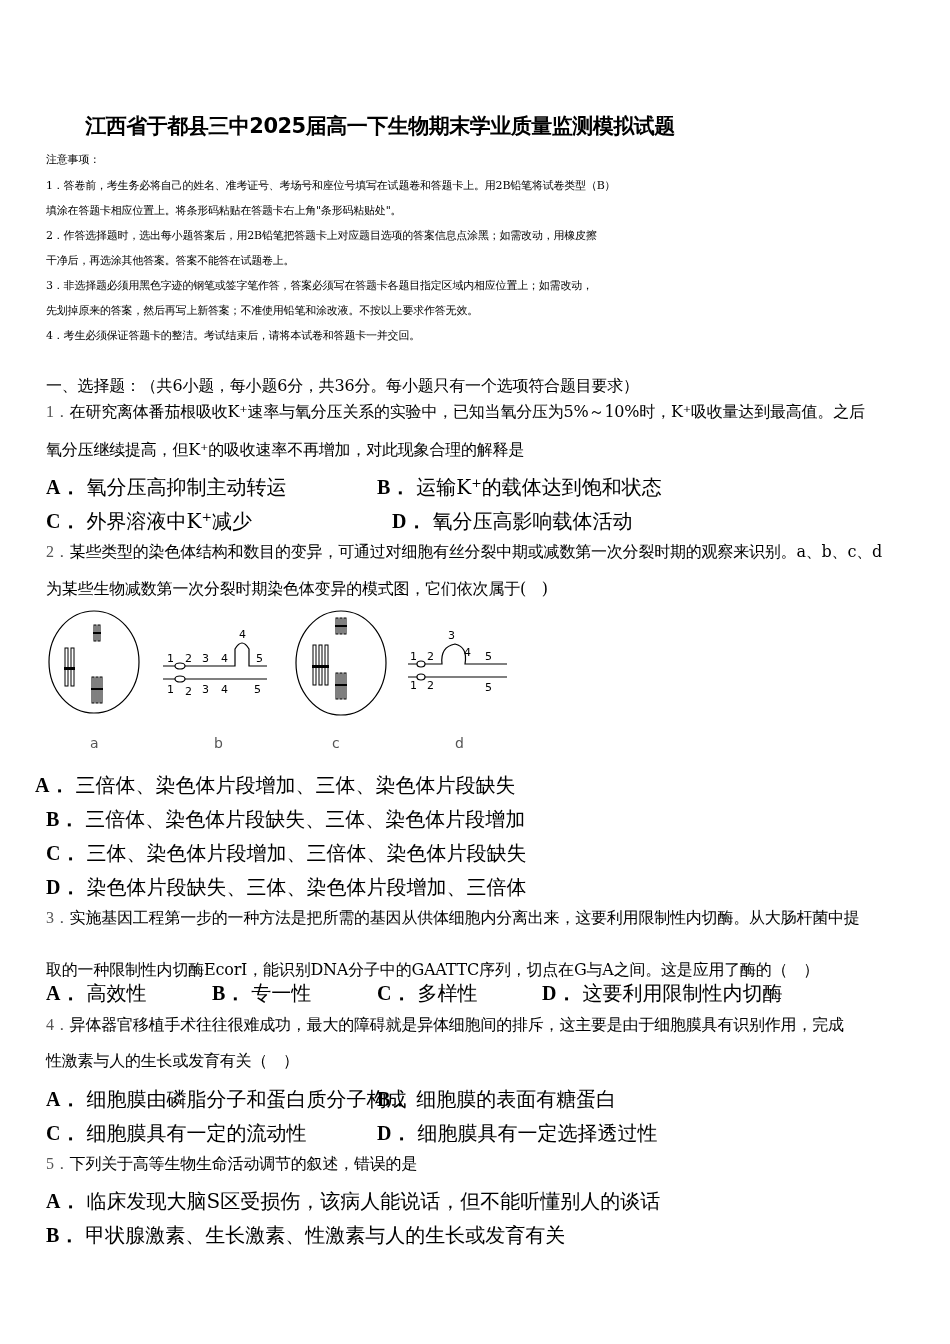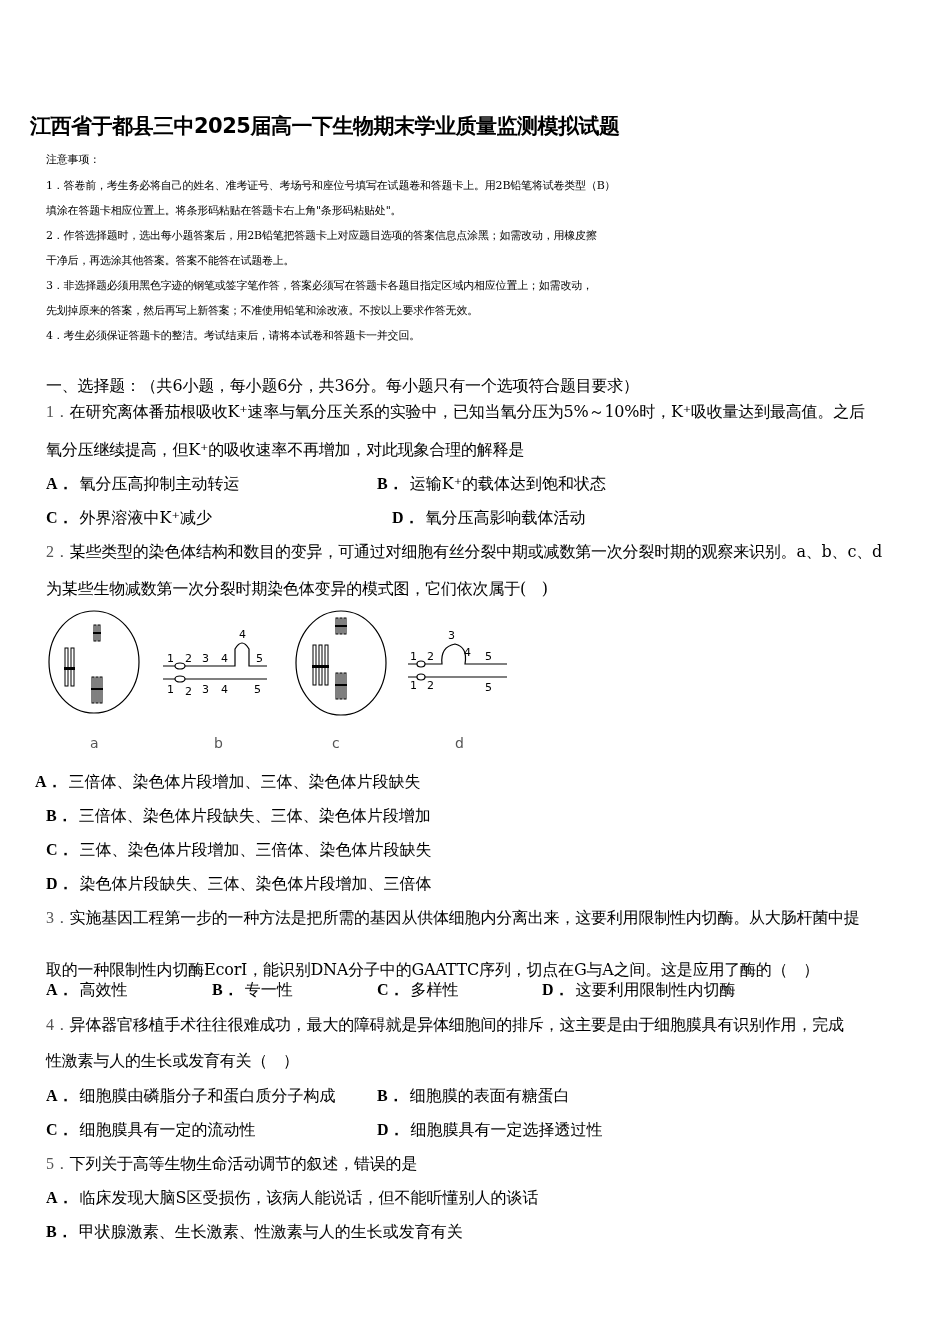--- a/index.html
+++ b/index.html
@@ -1,22 +1,22 @@
 <!DOCTYPE html>
 <html><head>
   <meta charset="utf-8">
   <style>
     html, body { margin:0; padding:0; background:#ffffff; }
     body { width:950px; height:1344px; position:relative; overflow:hidden;
       font-family:"DejaVu Serif","Liberation Serif",serif; color:#000; }
-    .title { position:absolute; left:0; width:760px; top:112px; text-align:left;
-      font-family:"DejaVu Sans","Liberation Sans",sans-serif; font-weight:bold; font-size:21px; letter-spacing:-0.5px;padding-left:30px; }
+    .title { position:absolute; left:0; width:760px; top:112px; text-align:center;
+      font-family:"DejaVu Sans","Liberation Sans",sans-serif; font-weight:bold; font-size:21px; letter-spacing:-0.5px; }
     .line { position:absolute; left:46px; font-size:16px; white-space:nowrap; letter-spacing:-0.2px; }
     .notice { font-size:11px; }
-    .opt { position:absolute; font-size:16px; white-space:nowrap; }
+    .opt { position:absolute; font-size:20px; white-space:nowrap; }
     .opt b { font-family:"Liberation Serif",serif; font-weight:bold; margin-right:6px; }
     .qnum { color:#555; font-family:"Liberation Serif",serif; }
     .fig { position:absolute; left:45px; top:605px; }
     .fig svg { display:block; }
   </style>
 </head>
 <body>
 
 <div class="title">江西省于都县三中2025届高一下生物期末学业质量监测模拟试题</div>
 

